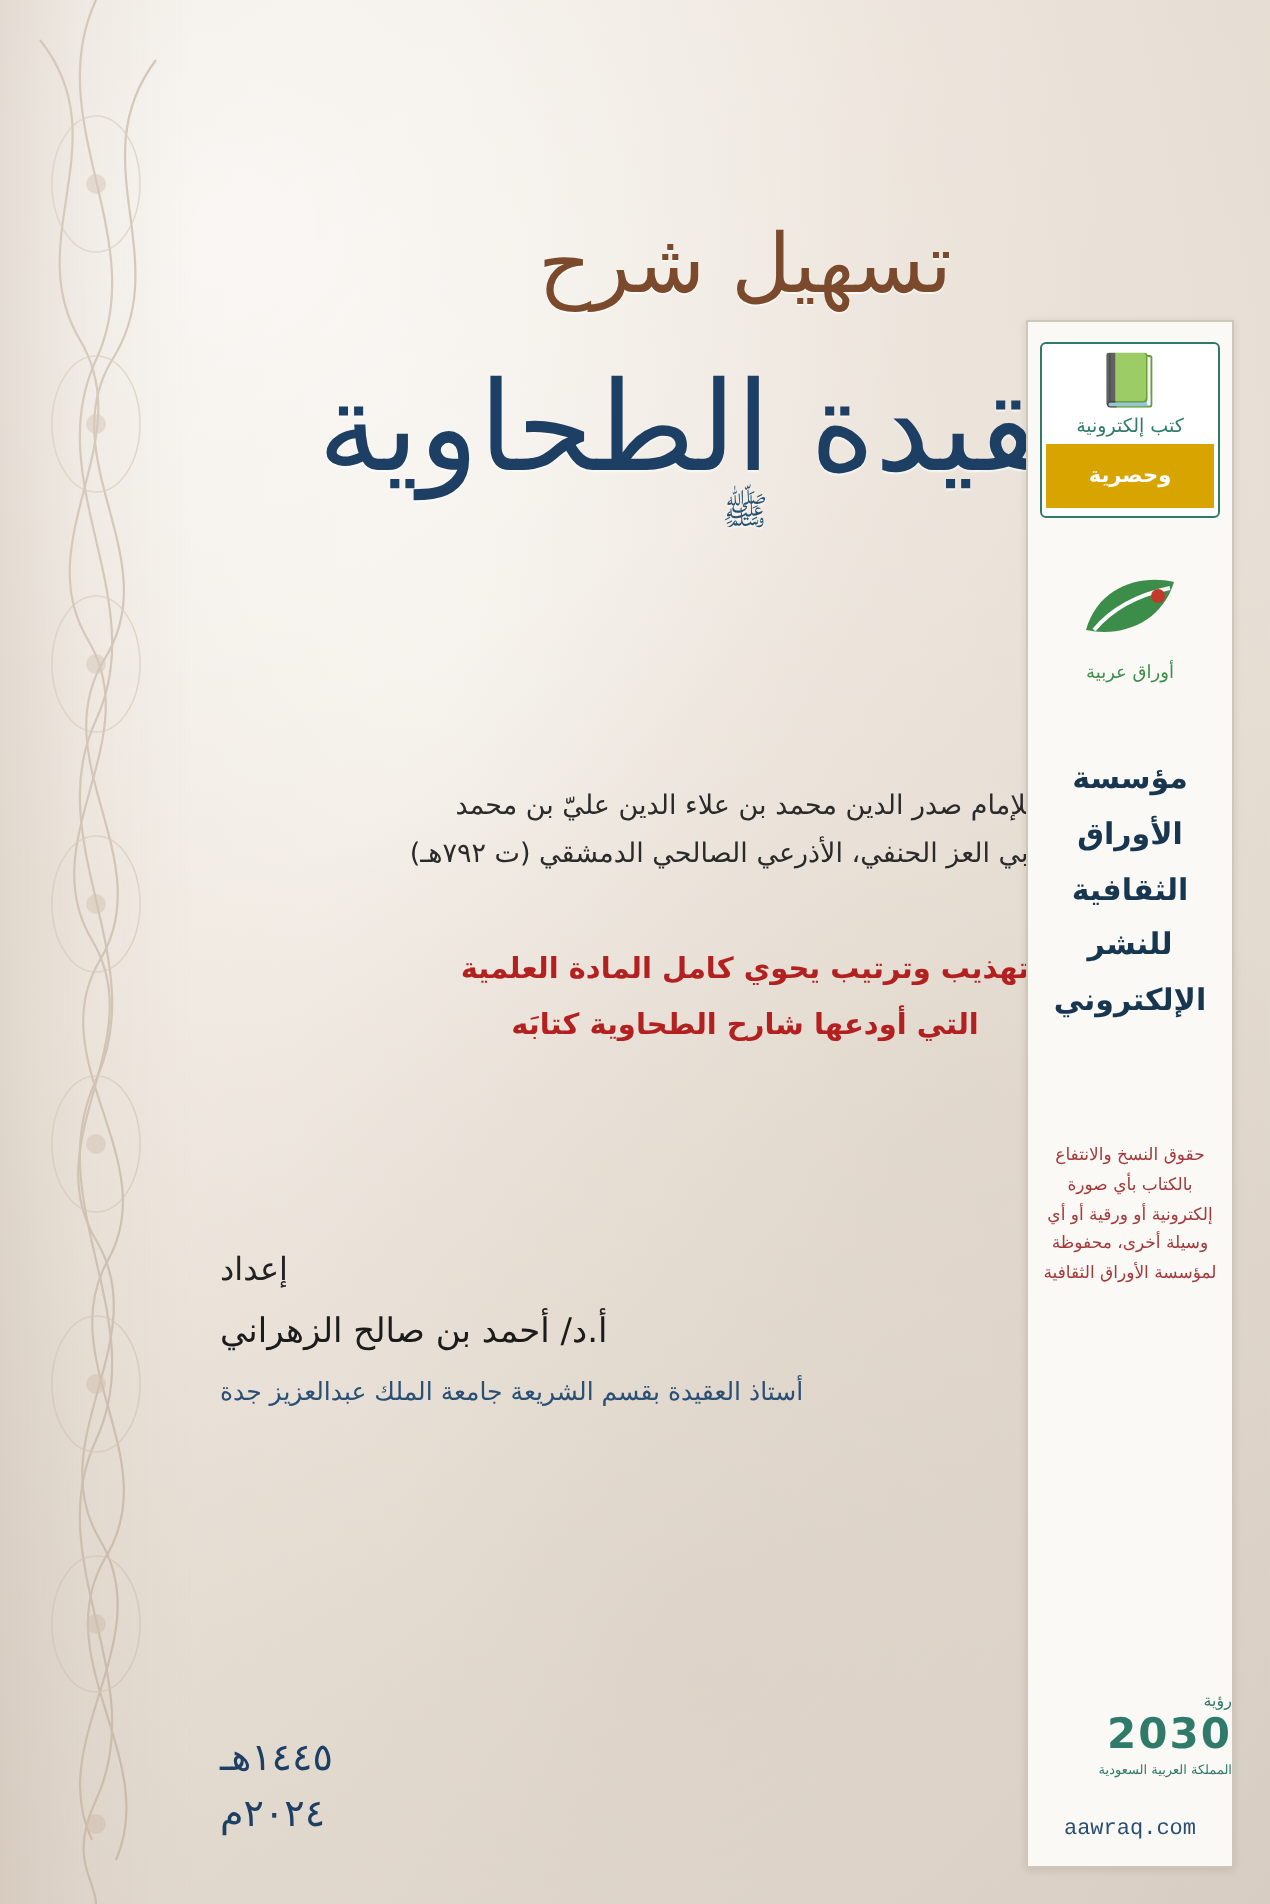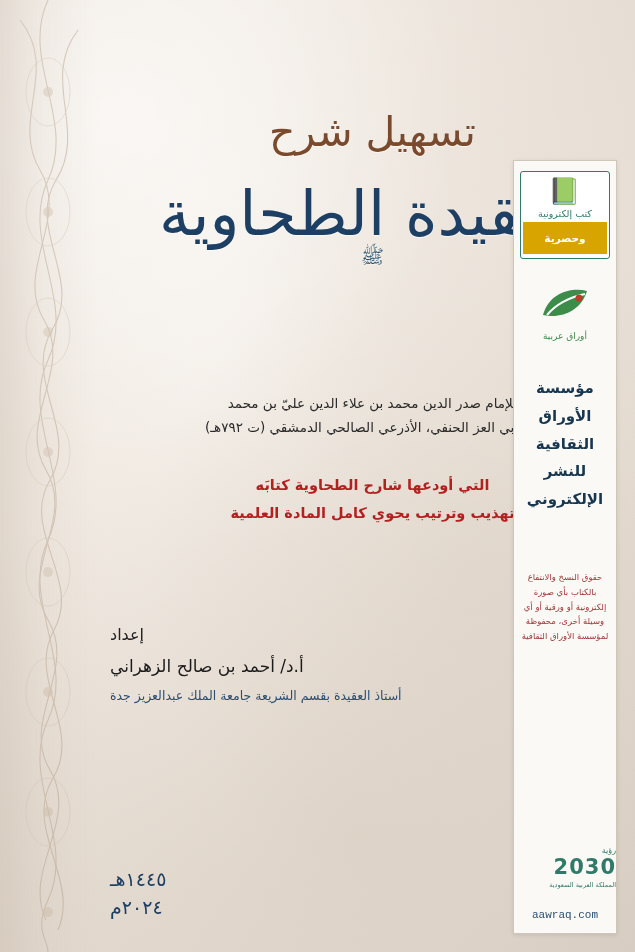--- a/index.html
+++ b/index.html
@@ -295,22 +295,22 @@
       <span class="ring">ﷺ</span>
     </div>
   </div>
 
   <div class="attribution">
     <div>للإمام صدر الدين محمد بن علاء الدين عليّ بن محمد</div>
     <div>ابن أبي العز الحنفي، الأذرعي الصالحي الدمشقي (ت ٧٩٢هـ)</div>
   </div>
 
   <div class="redlines">
+    <div>تهذيب وترتيب يحوي كامل المادة العلمية</div>
     <div>التي أودعها شارح الطحاوية كتابَه</div>
-    <div>تهذيب وترتيب يحوي كامل المادة العلمية</div>
   </div>
 
   <div class="prepared">
     <div class="lbl">إعداد</div>
     <div class="name">أ.د/ أحمد بن صالح الزهراني</div>
     <div class="role">أستاذ العقيدة بقسم الشريعة جامعة الملك عبدالعزيز   جدة</div>
   </div>
 
   <div class="date-block">
     <div>١٤٤٥هـ</div>

